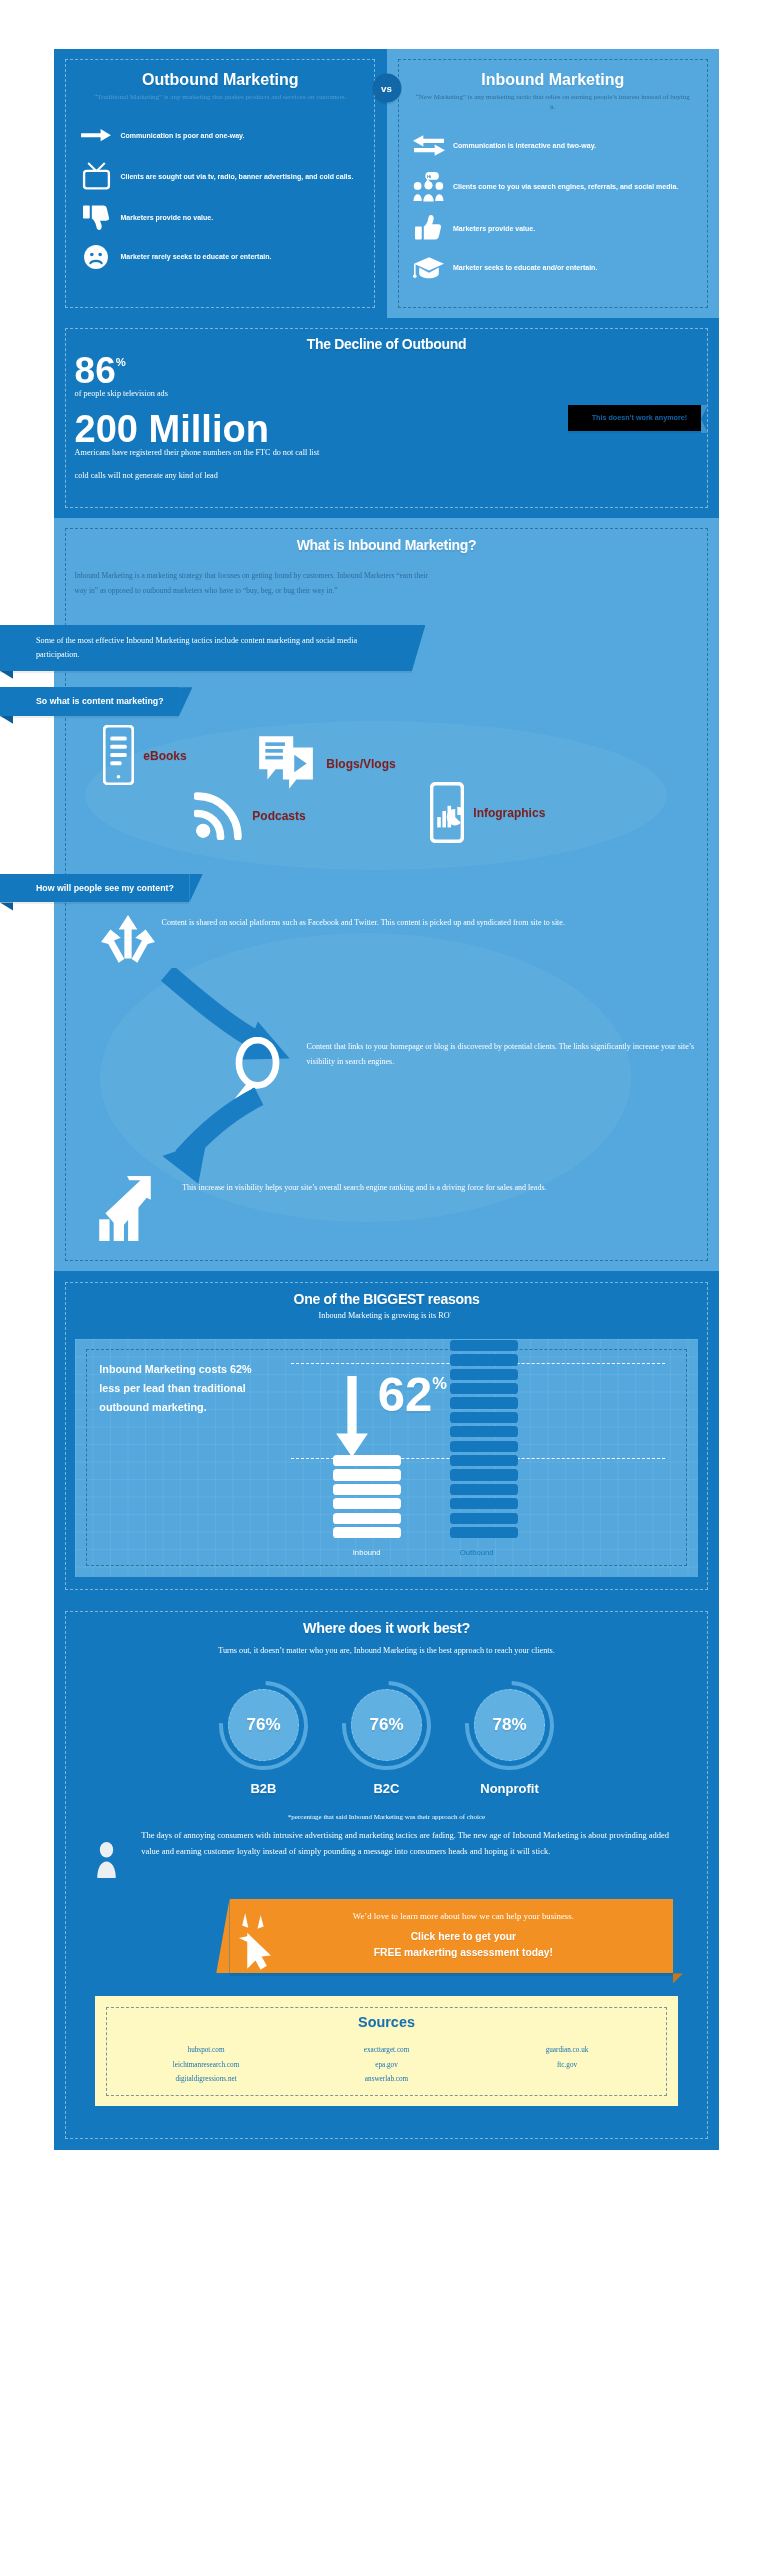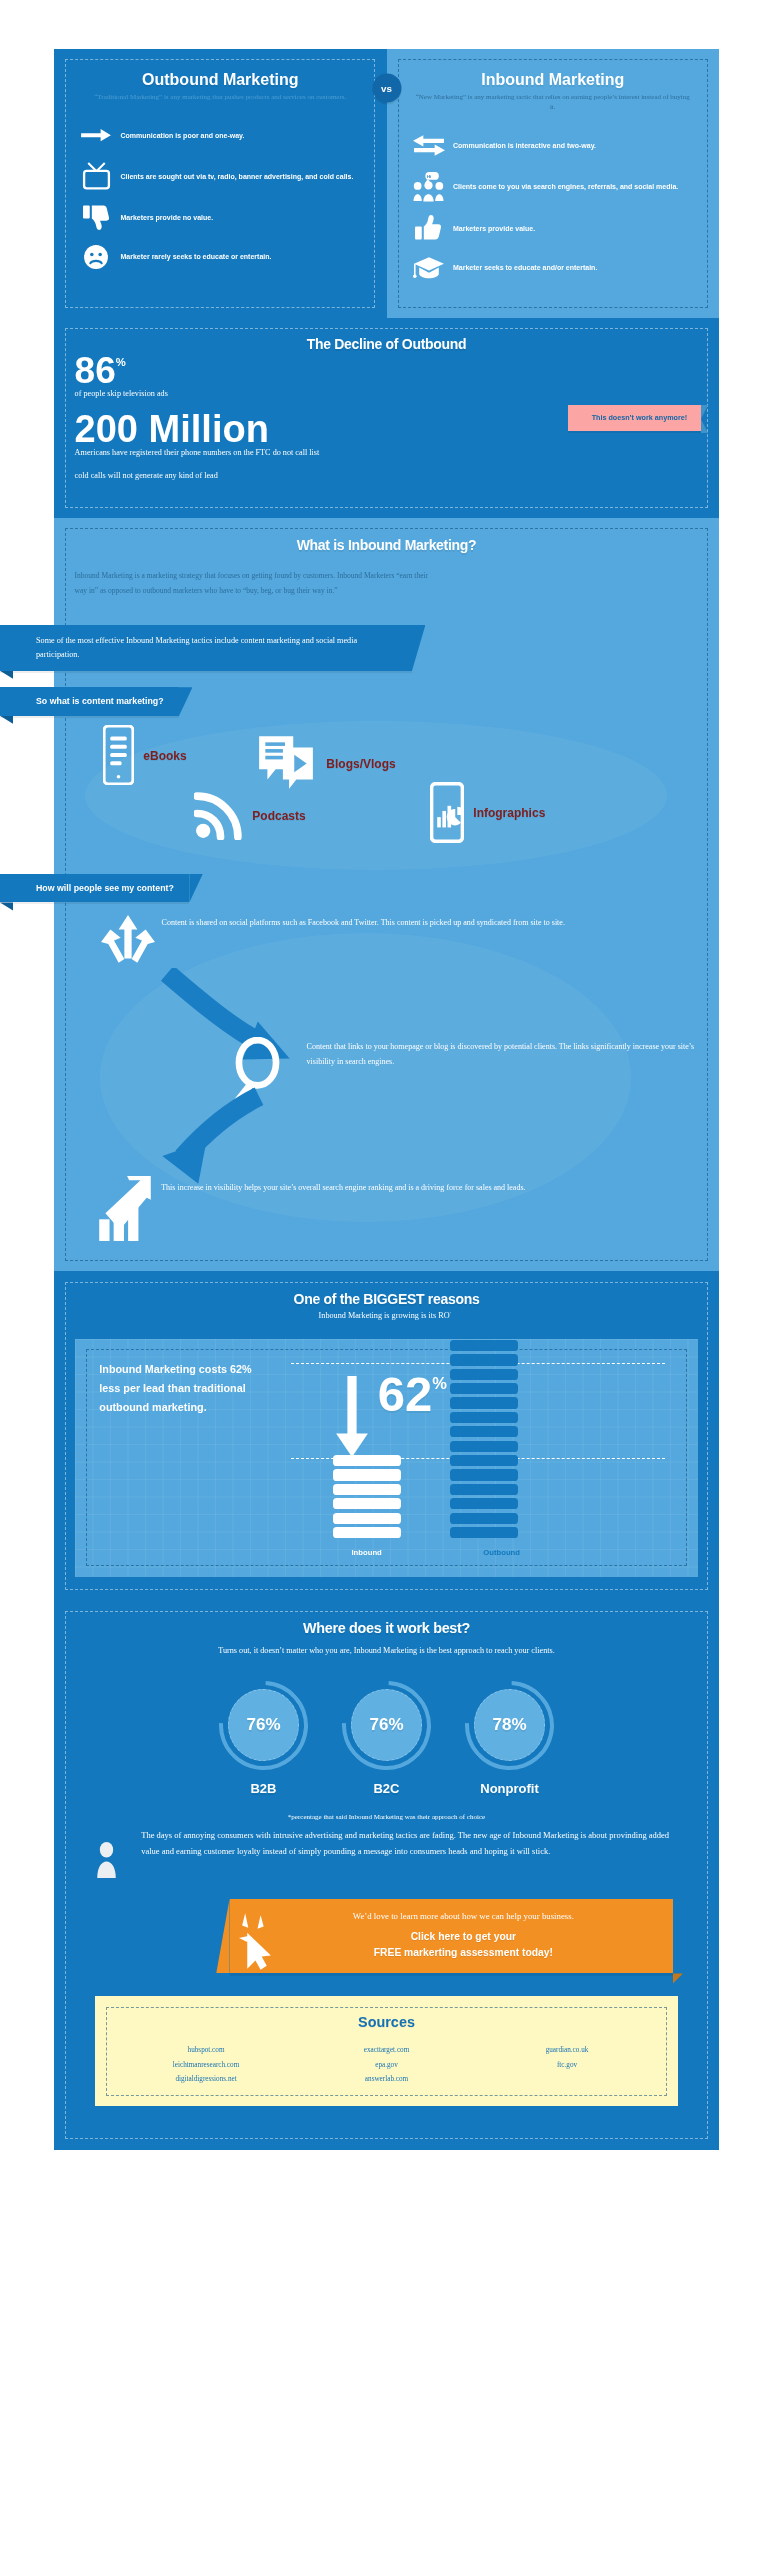--- a/index.html
+++ b/index.html
@@ -63,21 +63,21 @@
   .big .pct { font-size:11.3px; margin-top:4.1px; font-weight:bold; }
   .n86  { font-size:37px; }
   .n200 { font-size:38px; }
   .n910 { font-size:33px; }
   .cap {
     color:#fff; font-family:"Liberation Serif", serif;
     font-size:8.2px; margin:1px 0 13.4px;
   }
   .badge {
     position:absolute; right:18.5px; top:87px;
-    background:#fca5a5; color:#1166a8; font-weight:bold; font-size:7.2px;
+    background:#000000; color:#1166a8; font-weight:bold; font-size:7.2px;
     padding:8.2px 13.4px 8.2px 24px;
     box-shadow:0 2.1px 0 rgba(0,0,0,.06);
   }
   .badge:after{
     content:""; position:absolute; right:-7.2px; top:0;
     border-top:14px solid #3f93cb; border-bottom:14px solid #3f93cb;
     border-right:7.2px solid transparent;
   }
 
   
@@ -139,21 +139,21 @@
   .chartgrid { position:absolute; inset:0;
     background-image:linear-gradient(rgba(255,255,255,.07) 0.5px, transparent 0.5px),
                      linear-gradient(90deg, rgba(255,255,255,.07) 0.5px, transparent 0.5px);
     background-size:17.5px 17.5px; }
   .chartinner { position:relative; display:flex; align-items:flex-start; }
   .chartleft { width:31%; color:#fff; font-size:10.8px; font-weight:bold; line-height:1.75; padding-left:7.2px; }
   .chartright { flex:1; position:relative; height:201px; }
   .dline { position:absolute; left:4%; right:4%; border-top:1.5px dashed #fff; }
   .seg { border-radius:3.6px; }
   .bars { position:absolute; bottom:23px; display:flex; flex-direction:column-reverse; }
-  .axlabel { position:absolute; bottom:4.1px; font-size:7.7px; font-weight:bold; }
+  .axlabel { position:absolute; bottom:4.1px; font-size:7.7px; font-weight:normal; }
 
   
   .where { padding:19.6px 20.6px 15.5px; }
   .where h2 { font-size:14.4px; }
   .where .wsub { color:#fff; text-align:center; font-family:"Liberation Serif", serif;
                  font-size:8.2px; line-height:1.6; margin:8.2px 0 23px; }
   .gauges { display:flex; justify-content:center; gap:34px; }
   .gauge { text-align:center; }
   .gwrap { position:relative; width:89px; height:89px; margin:0 auto; }
   .gring {
@@ -449,21 +449,21 @@
         <div class="flowtx" style="padding-top:3.1px;">Content that links to your homepage or blog is discovered by potential clients. The links significantly increase your site’s visibility in search engines.</div>
       </div>
 
       <div style="position:relative;height:77px;">
         <svg width="216" height="103" style="position:absolute;left:76px;top:-30px;" viewBox="0 0 420 200">
           <path d="M210 20 C 150 50, 100 95, 62 138" stroke="#1a7ec4" stroke-width="38" fill="none"></path>
           <path fill="#1a7ec4" d="M108 106 L92 190 L22 136 Z"></path>
         </svg>
       </div>
 
-      <div class="flowrow" style="padding-left:21.6px;margin-top:-17.5px;">
+      <div class="flowrow" style="padding-left:21.6px;margin-top:-17.5px;gap:21px;">
         <span style="width:65px;flex:0 0 65px;">
           <svg width="58" height="66" viewBox="0 0 112 128">
             <rect x="6" y="84" width="20" height="42" fill="#fff"></rect>
             <rect x="34" y="66" width="20" height="60" fill="#fff"></rect>
             <rect x="62" y="48" width="20" height="78" fill="#fff"></rect>
             <path fill="#fff" d="M18 72 86 8h-22l-4-8h46v46l-8-4-52 62z"></path>
           </svg>
         </span>
         <div class="flowtx" style="padding-top:5.2px;">This increase in visibility helps your site’s overall search engine ranking and is a driving force for sales and leads.</div>
       </div>
@@ -515,21 +515,21 @@
               <div class="seg" style="width: 68px; height: 11.3px; margin-top: 3.1px; background: rgb(19, 120, 189);"></div>
               <div class="seg" style="width: 68px; height: 11.3px; margin-top: 3.1px; background: rgb(19, 120, 189);"></div>
               <div class="seg" style="width: 68px; height: 11.3px; margin-top: 3.1px; background: rgb(19, 120, 189);"></div>
               <div class="seg" style="width: 68px; height: 11.3px; margin-top: 3.1px; background: rgb(19, 120, 189);"></div>
               <div class="seg" style="width: 68px; height: 11.3px; margin-top: 3.1px; background: rgb(19, 120, 189);"></div>
               <div class="seg" style="width: 68px; height: 11.3px; margin-top: 3.1px; background: rgb(19, 120, 189);"></div>
               <div class="seg" style="width: 68px; height: 11.3px; margin-top: 3.1px; background: rgb(19, 120, 189);"></div>
             </div>
 
           <div class="axlabel" style="left:58px;width:68px;text-align:center;color:#fff;">Inbound</div>
-          <div class="axlabel" style="left:193px;width:68px;text-align:center;color:#1378bd;">Outbound</div>
+          <div class="axlabel" style="left:168px;width:68px;text-align:center;color:#1378bd;">Outbound</div>
         </div>
       </div>
     </div>
   </section>
 
   <section class="sec dk where">
     <div class="dash"></div>
     <h2 class="head">Where does it work best?</h2>
     <div class="wsub">Turns out, it doesn’t matter who you are, Inbound  Marketing is the best approach to reach your clients.</div>
 

